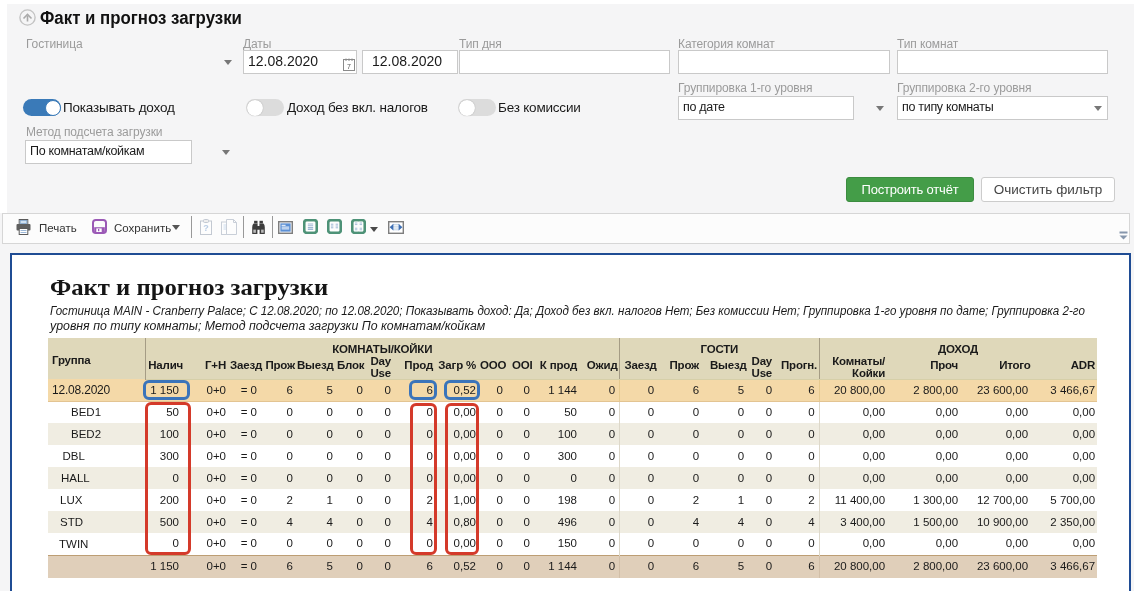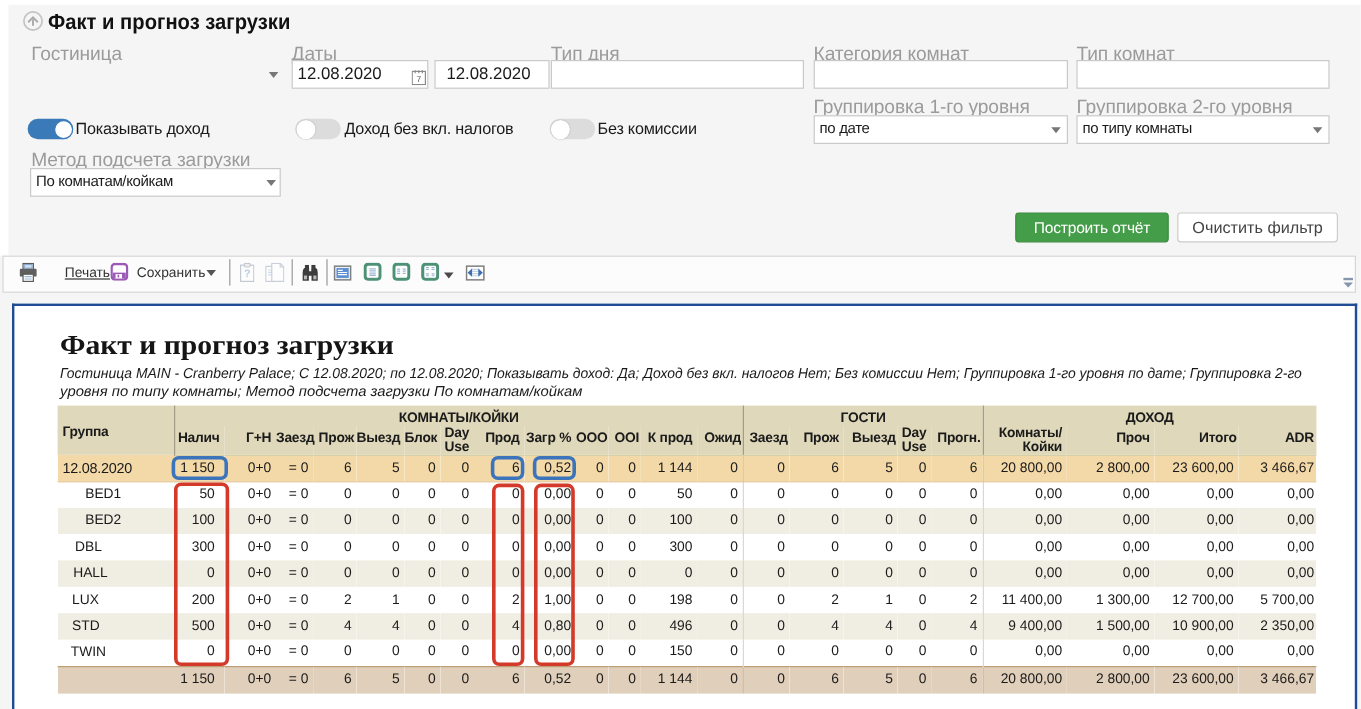--- a/index.html
+++ b/index.html
@@ -1,19 +1,19 @@
 <!DOCTYPE html>
 <html><head>
 <meta charset="utf-8">
 <style>
 html,body{margin:0;padding:0;}
 body{font-family:"Liberation Sans",sans-serif;}
 #app{position:relative;width:1134px;height:591px;background:#f5f5f6;overflow:hidden;}
 .abs{position:absolute;}
-.lbl{position:absolute;font-size:16px;color:#9b9b9b;letter-spacing:-0.1px;text-align:right;}
+.lbl{position:absolute;font-size:12px;color:#9b9b9b;letter-spacing:-0.1px;text-align:right;}
 .inp{position:absolute;height:24px;background:#fff;border:1px solid #c9c9c9;box-sizing:border-box;font-size:14px;color:#1a1a1a;line-height:21px;padding-left:4px;}
 .cy{font-size:12.5px !important;letter-spacing:-0.3px;}
 .caret{position:absolute;width:0;height:0;border-left:4px solid transparent;border-right:4px solid transparent;border-top:5px solid #777;}
 .tgl{position:absolute;width:38px;height:17px;border-radius:9px;}
 .tgl .knob{position:absolute;top:0.5px;width:16px;height:16px;border-radius:50%;background:#fff;}
 .tgl.on{background:#3a7ab8;}
 .tgl.on .knob{right:0.5px;border:1px solid #3a7ab8;box-sizing:border-box;}
 .tgl.off{background:#dcdcdc;}
 .tgl.off .knob{left:0.5px;box-shadow:0 0 1px rgba(0,0,0,0.35);}
 .tlbl{position:absolute;font-size:13.5px;color:#1a1a1a;letter-spacing:-0.2px;}
@@ -60,42 +60,42 @@
       <div class="knob"></div>
     </div>
 <div class="tlbl" style="left:287px;top:100px;">Доход без вкл. налогов</div>
 <div class="tgl off" style="left:458px;top:99px;">
       <div class="knob"></div>
     </div>
 <div class="tlbl" style="left:498px;top:100px;">Без комиссии</div>
 
 <div class="lbl" style="left:678px;top:81px;">Группировка 1-го уровня</div>
 <div class="lbl" style="left:897px;top:81px;">Группировка 2-го уровня</div>
-<div class="inp cy" style="left:678px;top:95.5px;width:212px;">по дате</div>
+<div class="inp cy" style="left:678px;top:95.5px;width:176px;">по дате</div>
 <div class="caret" style="left:876px;top:105.5px;"></div>
 <div class="inp cy" style="left:897px;top:95.5px;width:211px;">по типу комнаты</div>
 <div class="caret" style="left:1094px;top:105.5px;"></div>
 
 <div class="lbl" style="left:26px;top:125px;">Метод подсчета загрузки</div>
-<div class="inp cy" style="left:25px;top:140px;width:209px;">По комнатам/койкам</div>
+<div class="inp cy" style="left:25px;top:140px;width:167px;">По комнатам/койкам</div>
 <div class="caret" style="left:222px;top:150px;"></div>
 
 <div class="abs" style="left:846px;top:177px;width:128px;height:25px;background:#449d48;border:1px solid #3c8c40;border-radius:3px;box-sizing:border-box;text-align:center;line-height:23px;font-size:13px;letter-spacing:-0.2px;color:#fff;">Построить отчёт</div>
 <div class="abs" style="left:981px;top:177px;width:134px;height:25px;background:#fff;border:1px solid #ccc;border-radius:3px;box-sizing:border-box;text-align:center;line-height:23px;font-size:13.5px;color:#444;">Очистить фильтр</div>
 
 <div class="abs" style="left:2px;top:213px;width:1128px;height:31px;background:#fcfcfc;border:1px solid #d6d6d6;box-sizing:border-box;"></div>
 
 <svg class="abs" style="left:16px;top:219px;" width="15" height="16" viewBox="0 0 15 16">
   <rect x="3.2" y="0.5" width="8.6" height="5" fill="#fff" stroke="#5a5a5a"></rect>
   <rect x="4.2" y="1.5" width="6.6" height="3" fill="#cfe0f0" stroke="#7aa0c8" stroke-width="0.8"></rect>
   <rect x="0.5" y="5" width="14" height="6.5" rx="1" fill="#5f5f5f"></rect>
   <rect x="3.2" y="9.5" width="8.6" height="6" fill="#fff" stroke="#5a5a5a"></rect>
   <path d="M4.5 11.5 h6 M4.5 13.5 h6" stroke="#9cb8d8" stroke-width="1"></path>
 </svg>
-<div class="abs" style="left:54px;top:221.5px;font-size:11.5px;color:#333;text-decoration:underline;">Печать</div>
+<div class="abs" style="left:39px;top:221.5px;font-size:11.5px;color:#333;">Печать</div>
 
 <svg class="abs" style="left:92px;top:219px;" width="15" height="15" viewBox="0 0 15 15">
   <rect x="1" y="1" width="13" height="13" rx="2.8" fill="none" stroke="#9b59b6" stroke-width="2"></rect>
   <rect x="2.2" y="8.2" width="10.6" height="4.8" fill="#9b59b6"></rect>
   <rect x="4.3" y="9.4" width="5.4" height="3.6" fill="#fff"></rect>
   <rect x="6" y="9.9" width="1.3" height="2.3" fill="#9b59b6"></rect>
 </svg>
 <div class="abs" style="left:114px;top:221.5px;font-size:11.5px;color:#333;">Сохранить</div>
 <div class="caret" style="left:172px;top:225px;border-top-color:#555;"></div>
 
@@ -389,21 +389,21 @@
             <td>0,80</td>
             <td>0</td>
             <td>0</td>
             <td>496</td>
             <td class="b1">0</td>
             <td>0</td>
             <td>4</td>
             <td>4</td>
             <td>0</td>
             <td class="b1">4</td>
-            <td>9 400,00</td>
+            <td>3 400,00</td>
             <td>1 500,00</td>
             <td>10 900,00</td>
             <td>2 350,00</td>
 </tr>
 <tr class="r w">
 <td class="n" style="padding-left:11.5px;">TWIN</td>
             <td>0</td>
             <td>0+0</td>
             <td>= 0</td>
             <td>0</td>

